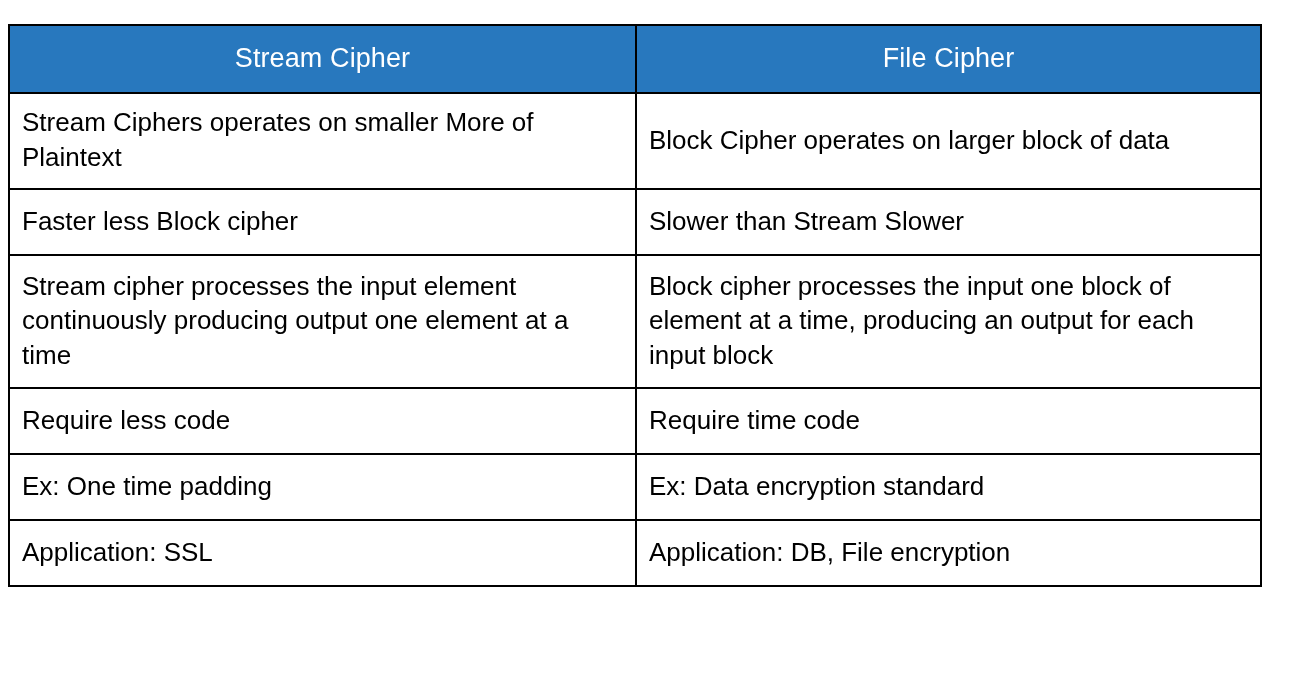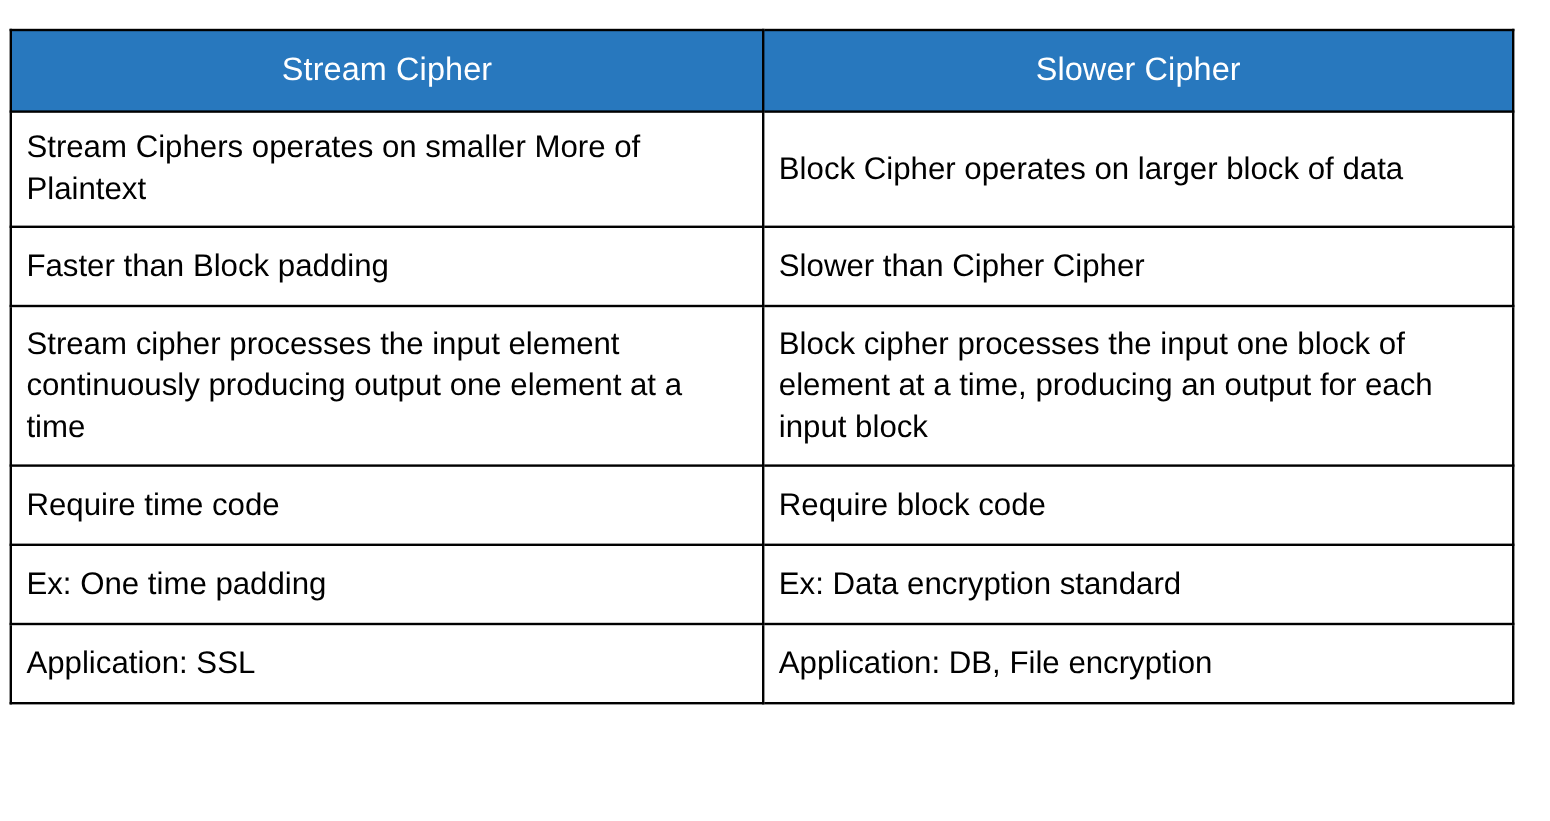--- a/index.html
+++ b/index.html
@@ -84,60 +84,60 @@
       <col class="col-left">
       <col class="col-right">
     </colgroup>
 
     <thead>
       <tr>
         <th>
           <span class="cell-text">Stream Cipher</span>
         </th>
         <th>
-          <span class="cell-text">Slower Cipher</span>
+          <span class="cell-text">File Cipher</span>
         </th>
       </tr>
     </thead>
 
     <tbody>
 
       <tr class="row-1">
         <td>
           <span class="cell-text">Stream Ciphers operates on smaller More of Plaintext</span>
         </td>
         <td>
           <span class="cell-text">Block Cipher operates on larger block of data</span>
         </td>
       </tr>
 
       <tr class="row-2">
         <td>
-          <span class="cell-text">Faster than Block padding</span>
+          <span class="cell-text">Faster less Block cipher</span>
         </td>
         <td>
-          <span class="cell-text">Slower than Cipher Cipher</span>
+          <span class="cell-text">Slower than Stream Slower</span>
         </td>
       </tr>
 
       <tr class="row-3">
         <td>
           <span class="cell-text">Stream cipher processes the input element continuously producing output one element at a time</span>
         </td>
         <td>
           <span class="cell-text">Block cipher processes the input one block of element at a time, producing an output for each input block</span>
         </td>
       </tr>
 
       <tr class="row-4">
         <td>
-          <span class="cell-text">Require time code</span>
+          <span class="cell-text">Require less code</span>
         </td>
         <td>
-          <span class="cell-text">Require block code</span>
+          <span class="cell-text">Require time code</span>
         </td>
       </tr>
 
 
       <tr class="row-6">
         <td>
           <span class="cell-text">Ex: One time padding</span>
         </td>
         <td>
           <span class="cell-text">Ex: Data encryption standard</span>

